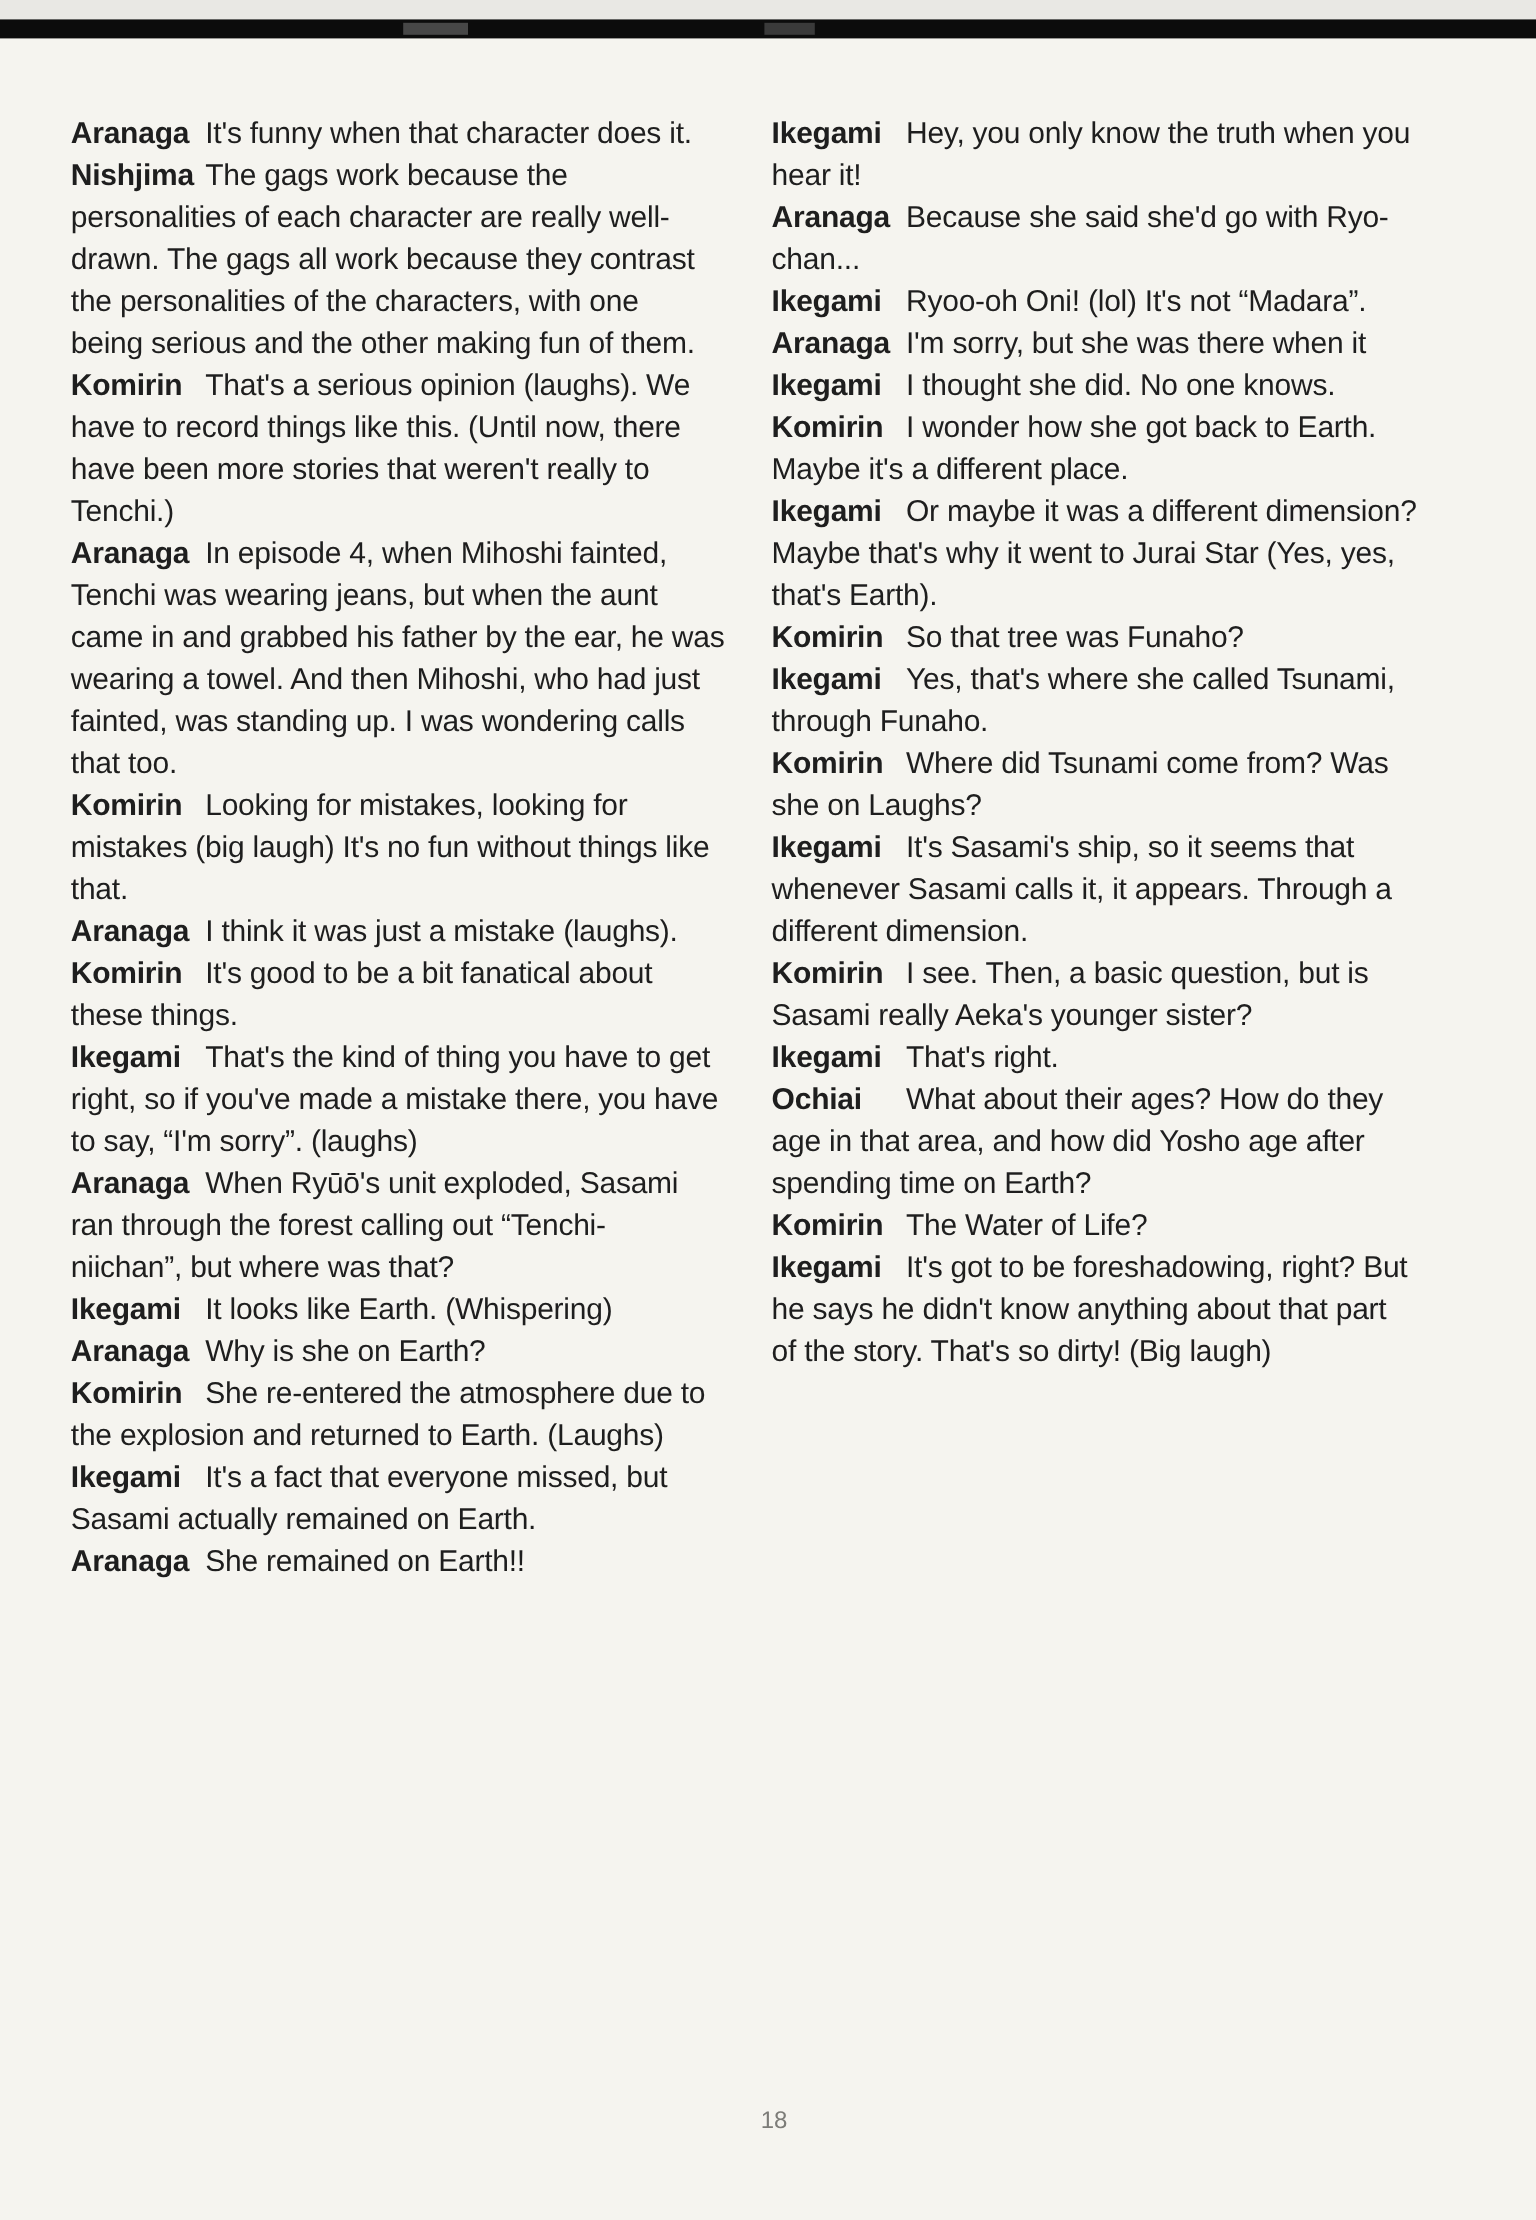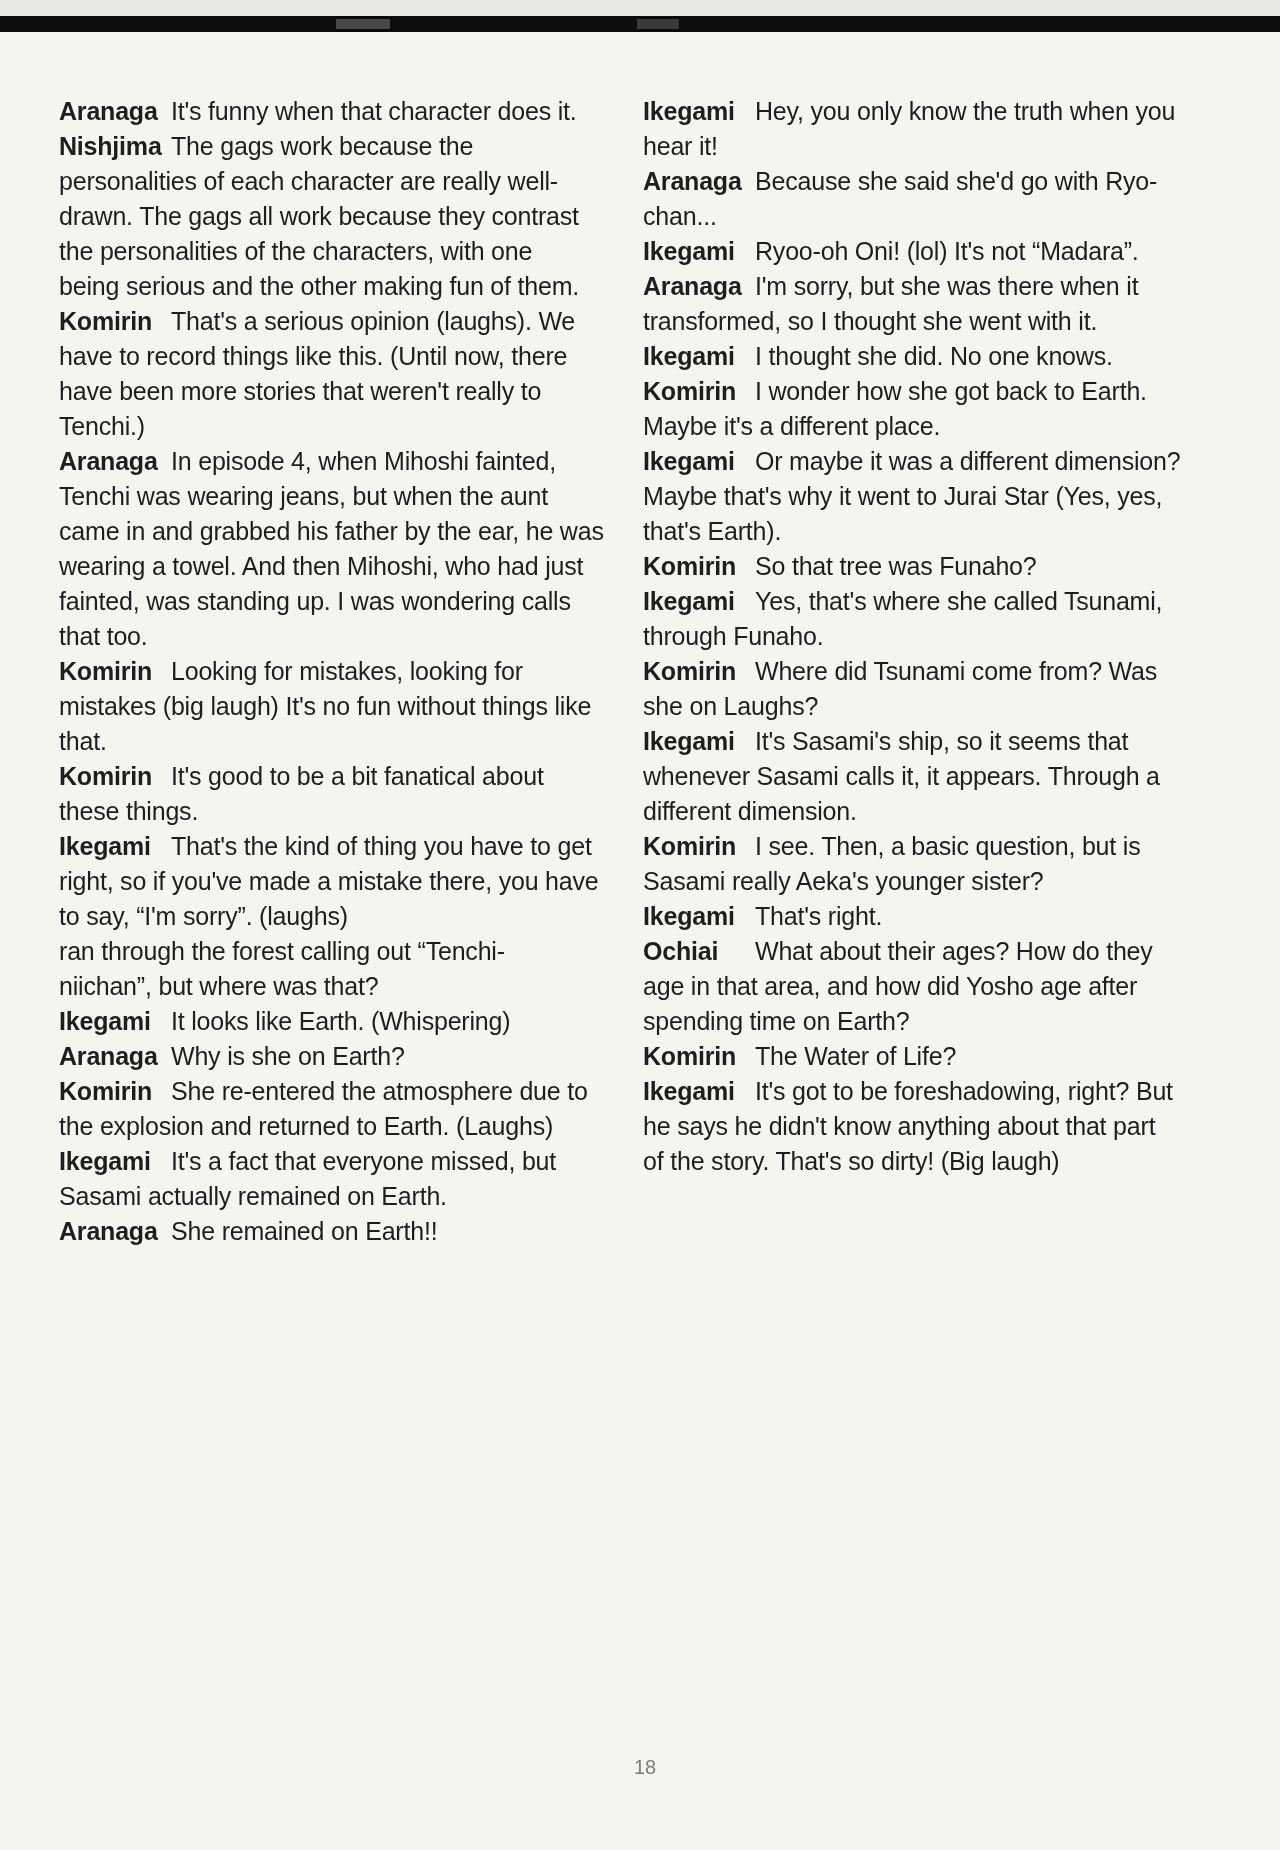--- a/index.html
+++ b/index.html
@@ -82,43 +82,44 @@
       <div class="line"><span>Tenchi.)</span></div>
       <div class="line"><span class="speaker">Aranaga</span><span>In episode 4, when Mihoshi fainted,</span></div>
       <div class="line"><span>Tenchi was wearing jeans, but when the aunt</span></div>
       <div class="line"><span>came in and grabbed his father by the ear, he was</span></div>
       <div class="line"><span>wearing a towel. And then Mihoshi, who had just</span></div>
       <div class="line"><span>fainted, was standing up. I was wondering calls</span></div>
       <div class="line"><span>that too.</span></div>
       <div class="line"><span class="speaker">Komirin</span><span>Looking for mistakes, looking for</span></div>
       <div class="line"><span>mistakes (big laugh) It's no fun without things like</span></div>
       <div class="line"><span>that.</span></div>
+      <div class="line"><span class="speaker">Aranaga</span><span>I think it was just a mistake (laughs).</span></div>
       <div class="line"><span class="speaker">Komirin</span><span>It's good to be a bit fanatical about</span></div>
       <div class="line"><span>these things.</span></div>
       <div class="line"><span class="speaker">Ikegami</span><span>That's the kind of thing you have to get</span></div>
       <div class="line"><span>right, so if you've made a mistake there, you have</span></div>
       <div class="line"><span>to say, “I'm sorry”. (laughs)</span></div>
+      <div class="line"><span class="speaker">Aranaga</span><span>When Ryūō's unit exploded, Sasami</span></div>
       <div class="line"><span>ran through the forest calling out “Tenchi-</span></div>
       <div class="line"><span>niichan”, but where was that?</span></div>
       <div class="line"><span class="speaker">Ikegami</span><span>It looks like Earth. (Whispering)</span></div>
       <div class="line"><span class="speaker">Aranaga</span><span>Why is she on Earth?</span></div>
       <div class="line"><span class="speaker">Komirin</span><span>She re-entered the atmosphere due to</span></div>
       <div class="line"><span>the explosion and returned to Earth. (Laughs)</span></div>
       <div class="line"><span class="speaker">Ikegami</span><span>It's a fact that everyone missed, but</span></div>
       <div class="line"><span>Sasami actually remained on Earth.</span></div>
       <div class="line"><span class="speaker">Aranaga</span><span>She remained on Earth!!</span></div>
     </div>
   <div class="column right">
       <div class="line"><span class="speaker">Ikegami</span><span>Hey, you only know the truth when you</span></div>
       <div class="line"><span>hear it!</span></div>
       <div class="line"><span class="speaker">Aranaga</span><span>Because she said she'd go with Ryo-</span></div>
       <div class="line"><span>chan...</span></div>
       <div class="line"><span class="speaker">Ikegami</span><span>Ryoo-oh Oni! (lol) It's not “Madara”.</span></div>
       <div class="line"><span class="speaker">Aranaga</span><span>I'm sorry, but she was there when it</span></div>
-      <div class="line"><span>transformed, so I thought she went with it.</span></div>
       <div class="line"><span class="speaker">Ikegami</span><span>I thought she did. No one knows.</span></div>
       <div class="line"><span class="speaker">Komirin</span><span>I wonder how she got back to Earth.</span></div>
       <div class="line"><span>Maybe it's a different place.</span></div>
       <div class="line"><span class="speaker">Ikegami</span><span>Or maybe it was a different dimension?</span></div>
       <div class="line"><span>Maybe that's why it went to Jurai Star (Yes, yes,</span></div>
       <div class="line"><span>that's Earth).</span></div>
       <div class="line"><span class="speaker">Komirin</span><span>So that tree was Funaho?</span></div>
       <div class="line"><span class="speaker">Ikegami</span><span>Yes, that's where she called Tsunami,</span></div>
       <div class="line"><span>through Funaho.</span></div>
       <div class="line"><span class="speaker">Komirin</span><span>Where did Tsunami come from? Was</span></div>

